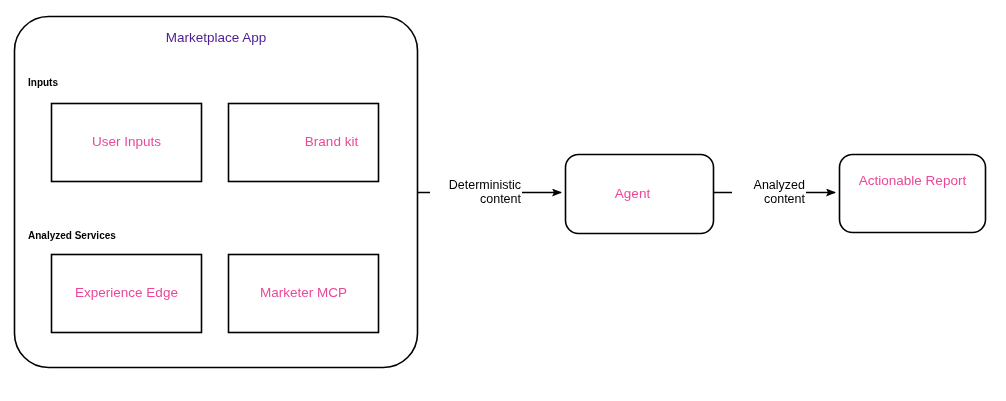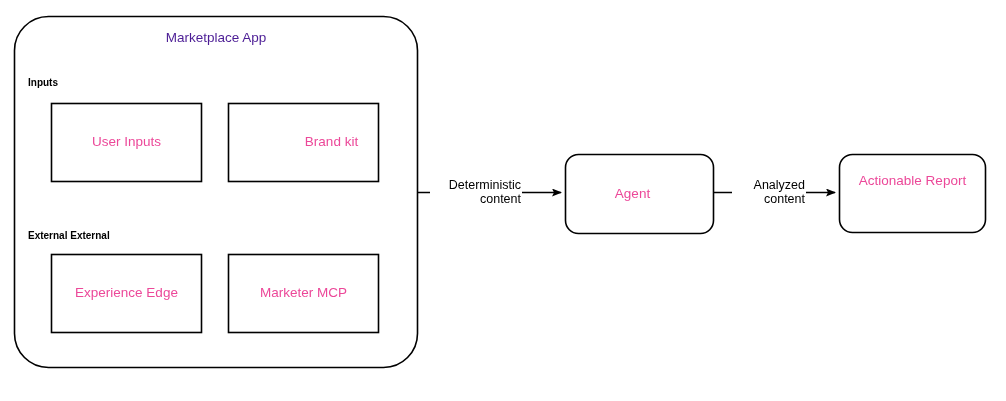--- a/index.html
+++ b/index.html
@@ -89,21 +89,21 @@
 
     <line x1="418" y1="192.5" x2="561" y2="192.5" stroke="#000000" stroke-width="1.4" marker-end="url(#arrowFilled)"></line>
 
     <line x1="714" y1="192.5" x2="835" y2="192.5" stroke="#000000" stroke-width="1.4" marker-end="url(#arrowFilled)"></line>
   </svg>
 
   <div class="group-title" style="left:116px; top:30px; width:200px;">Marketplace App</div>
 
   <div class="section-heading" style="left:28px; top:75px;">Inputs</div>
 
-  <div class="section-heading" style="left:28px; top:228px;">External External</div>
+  <div class="section-heading" style="left:28px; top:228px;">Analyzed Services</div>
 
   <div class="node-label" style="left:51px; top:134px; width:151px;">User Inputs</div>
 
   <div class="node-label" style="left:228px; top:134px; width:151px;margin-left:28px;">Brand kit</div>
 
   <div class="node-label" style="left:228px; top:285px; width:151px;">Marketer MCP</div>
 
   <div class="node-label" style="left:51px; top:285px; width:151px;">Experience Edge</div>
 
   <div class="node-label" style="left:565px; top:186px; width:135px;">Agent</div>

